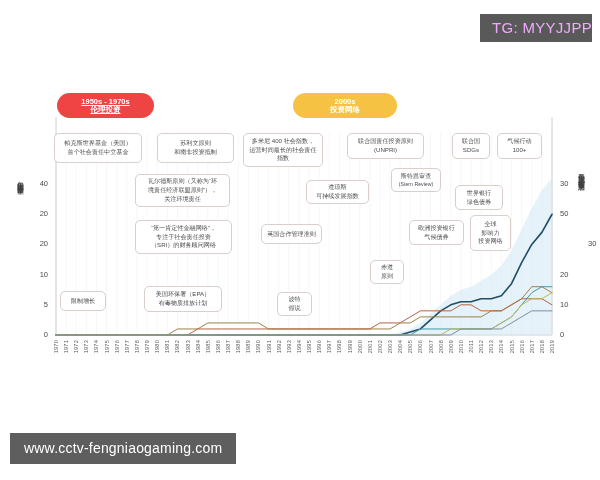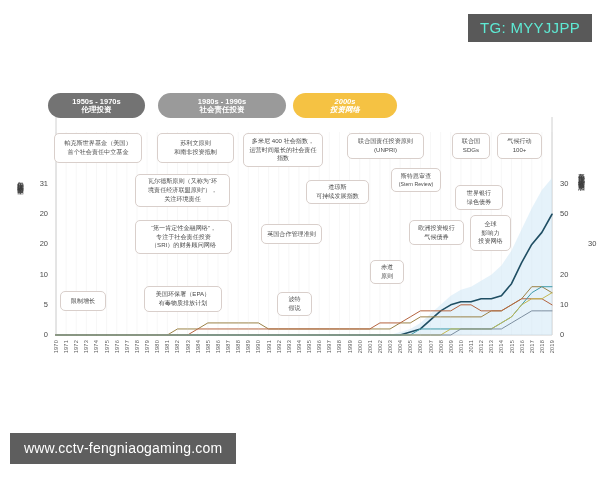--- a/index.html
+++ b/index.html
@@ -4,23 +4,23 @@
 <style>
   html,body{margin:0;padding:0;}
   body{
     width:600px;height:480px;
     background:#ffffff;
     font-family:"Liberation Sans","DejaVu Sans",sans-serif;
     position:relative;overflow:hidden;
   }
   .watermark-tg{
     position:absolute;top:14px;right:8px;
-    background:#595959;color:#5eead4;
+    background:#595959;color:#f0abfc;
     font-size:15px;letter-spacing:.3px;
-    padding:5px 12px 6px 12px;
+    padding:5px 0 6px 12px;
     white-space:nowrap;
   }
   .watermark-url{
     position:absolute;left:10px;bottom:16px;
     background:#5e5e5e;color:#fff;
     font-size:14px;letter-spacing:.2px;
     padding:7px 14px 8px 14px;
     white-space:nowrap;
   }
 
@@ -73,29 +73,25 @@
 </style>
 </head>
 <body>
 
 <div class="watermark-tg">TG: MYYJJPP</div>
 <div class="watermark-url">www.cctv-fengniaogaming.com</div>
 
 <div id="figure">
 
   <div class="era-row" id="era-row">
-      <div class="era-pill" style="left: 48px; width: 97px; background: #737373;">
+      <div class="era-pill" style="left: 57px; width: 97px; background: #ef4444; text-decoration: underline;">
         <span class="era-range">1950s - 1970s</span>
         <span class="era-name">伦理投资</span>
       </div>
-      <div class="era-pill" style="left: 158px; width: 128px; background: rgb(154, 154, 154);">
-        <span class="era-range">1980s - 1990s</span>
-        <span class="era-name">社会责任投资</span>
-      </div>
-      <div class="era-pill" style="left: 293px; width: 104px; background: rgb(245, 194, 67); font-style: italic;">
+      <div class="era-pill" style="left: 293px; width: 104px; background: rgb(245, 194, 67);">
         <span class="era-range">2000s</span>
         <span class="era-name">投资网络</span>
       </div>
     </div>
 
   <div id="annotation-layer">
       <div class="ann" style="left: 54px; top: 53px; width: 88px; height: 30px;">
         <div>
           <span>帕克斯世界基金（美国）</span>
           <span>首个社会责任中立基金</span>
@@ -209,21 +205,21 @@
 
   <div class="axis-title" id="axis-title-left" style="left:17px;top:96px;height:105px;">每年提到该词汇的文章数量</div>
   <div class="axis-title" id="axis-title-right" style="left:578px;top:88px;height:160px;">每年至少提到至少一种词汇的文章数量总和</div>
 
   <div id="ticks-left">
       <div class="tick-label" style="left: 24px; width: 24px; top: 250px;">0</div>
       <div class="tick-label" style="left: 24px; width: 24px; top: 219.815px;">5</div>
       <div class="tick-label" style="left: 24px; width: 24px; top: 189.63px;">10</div>
       <div class="tick-label" style="left: 24px; width: 24px; top: 159.444px;">20</div>
       <div class="tick-label" style="left: 24px; width: 24px; top: 129.259px;">20</div>
-      <div class="tick-label" style="left: 24px; width: 24px; top: 99.0741px;">31</div>
+      <div class="tick-label" style="left: 24px; width: 24px; top: 99.0741px;">40</div>
     </div>
   <div id="ticks-right">
       <div class="tick-label right" style="left: 560px; width: 24px; top: 250px;">0</div>
       <div class="tick-label right" style="left: 560px; width: 24px; top: 219.815px;">10</div>
       <div class="tick-label right" style="left: 560px; width: 24px; top: 189.63px;">20</div>
       <div class="tick-label right" style="left: 560px; width: 24px; top: 159.444px; padding-left: 28px;">30</div>
       <div class="tick-label right" style="left: 560px; width: 24px; top: 129.259px;">50</div>
       <div class="tick-label right" style="left: 560px; width: 24px; top: 99.0741px;">30</div>
     </div>
   <div id="year-axis">

